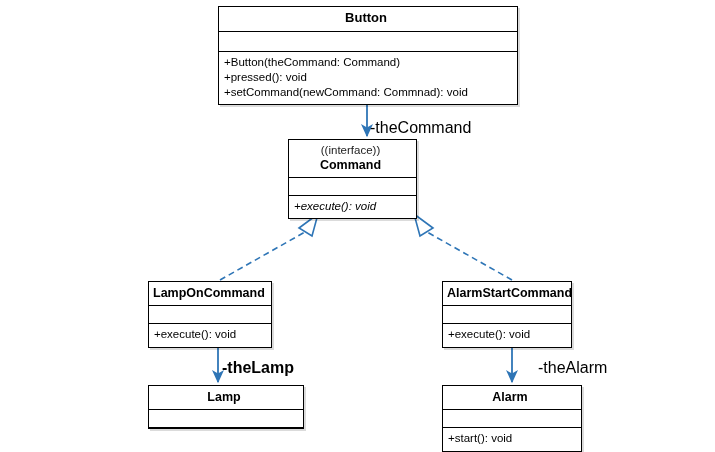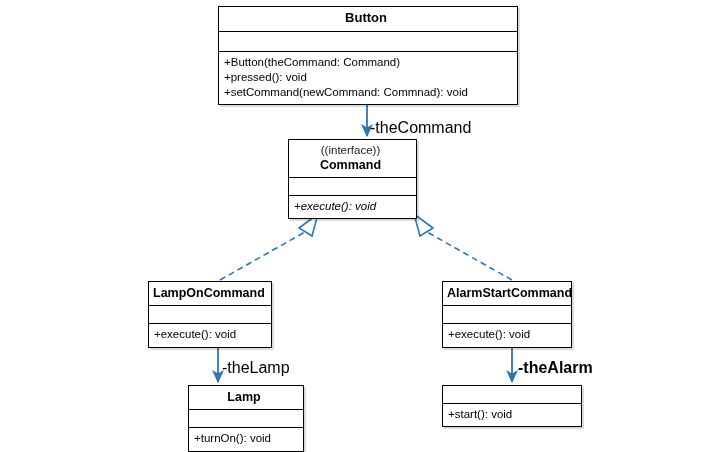--- a/index.html
+++ b/index.html
@@ -84,38 +84,38 @@
 
   #box-command     { left: 288px; top: 139px; width: 129px; }
   #box-command .uml-attrs { height: 18px; }
 
   #box-lamponcmd   { left: 148px; top: 281px; width: 124px; }
   #box-lamponcmd .uml-attrs { height: 18px; }
 
   #box-alarmcmd    { left: 442px; top: 281px; width: 130px; }
   #box-alarmcmd .uml-attrs { height: 18px; }
 
-  #box-lamp        { left: 148px; top: 385px; width: 116px; margin-left: 40px; }
+  #box-lamp        { left: 148px; top: 385px; width: 156px; }
   #box-lamp .uml-attrs { height: 18px; }
 
   #box-alarm       { left: 442px; top: 385px; width: 140px; }
   #box-alarm .uml-attrs { height: 18px; }
 
   
   .edge-label {
     position: absolute;
     font-size: 16px;
     color: #000000;
     white-space: nowrap;
     z-index: 6;
     background: transparent;
   }
   #label-thecommand { left: 370px; top: 119px; }
-  #label-thelamp    { left: 222px; top: 359px; }
-  #label-thealarm   { left: 518px; top: 359px; font-weight: bold; }
+  #label-thelamp    { left: 222px; top: 359px; font-weight: bold; }
+  #label-thealarm   { left: 538px; top: 359px; }
 </style>
 </head>
 <body>
 
 <div id="canvas">
 
   <svg id="edges" viewBox="0 0 715 452" width="715" height="452">
     <defs>
       <marker id="arrow-open" viewBox="0 0 12 12" refX="10" refY="6" markerWidth="8" markerHeight="8" orient="auto-start-reverse">
         <path d="M 0 1 L 11 6 L 0 11 L 3 6 Z" fill="#2E75B6"></path>
@@ -186,26 +186,26 @@
     <div class="uml-ops">
       <div class="op">+execute(): void</div>
     </div>
   </div>
 
   <div class="uml-class" id="box-lamp">
     <div class="uml-name">
       <span>Lamp</span>
     </div>
     <div class="uml-attrs"></div>
-    <div class="uml-ops">
-      <div class="op">+turnOn(): void</div>
-    </div>
   </div>
 
   <div class="uml-class" id="box-alarm">
+    <div class="uml-name">
+      <span>Alarm</span>
+    </div>
     <div class="uml-attrs"></div>
     <div class="uml-ops">
       <div class="op">+start(): void</div>
     </div>
   </div>
 
   <div class="edge-label" id="label-thecommand">-theCommand</div>
   <div class="edge-label" id="label-thelamp">-theLamp</div>
   <div class="edge-label" id="label-thealarm">-theAlarm</div>
 

